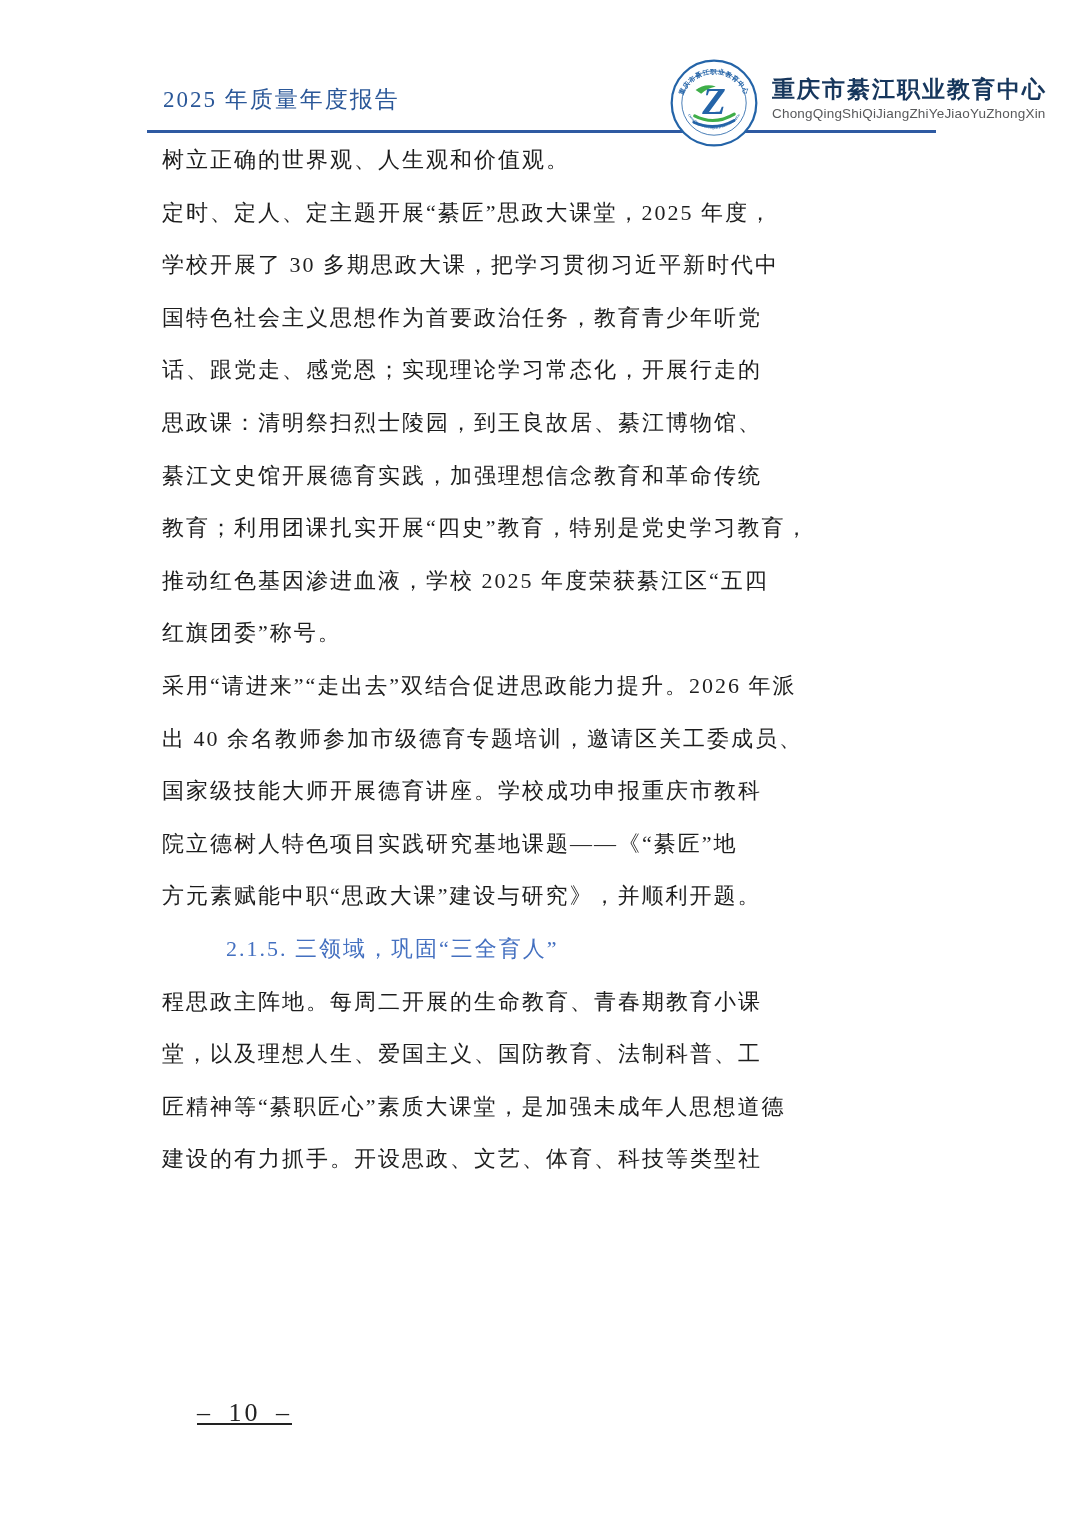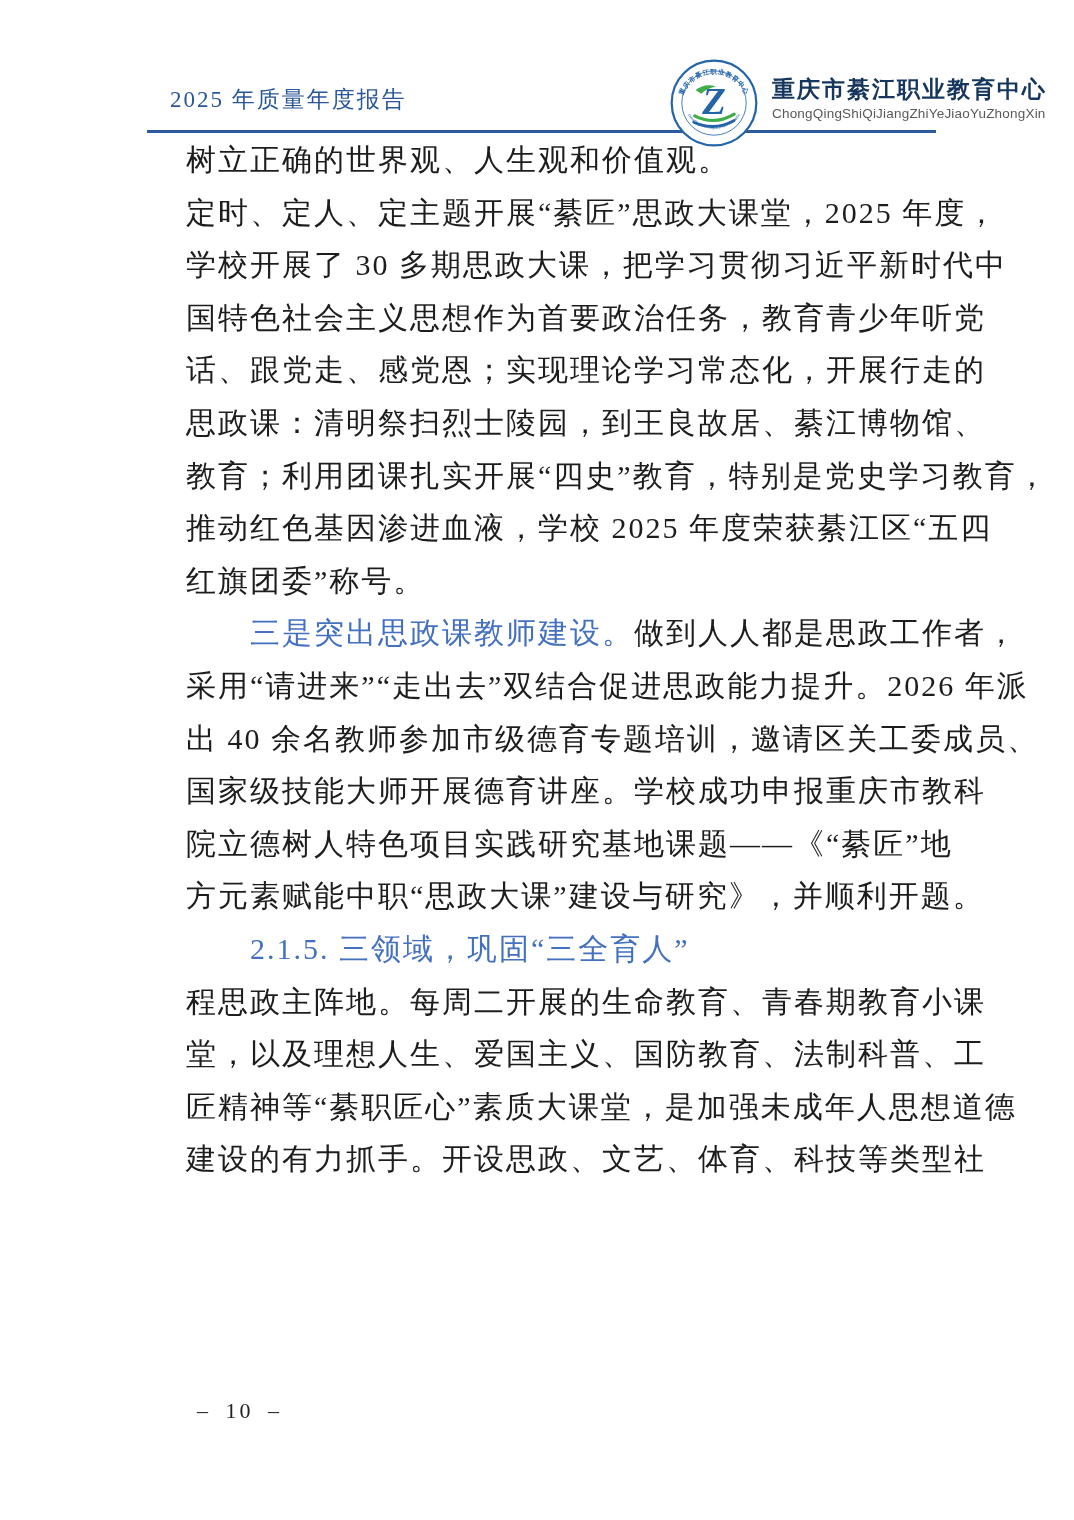--- a/index.html
+++ b/index.html
@@ -17,21 +17,21 @@
   body{
     width:1074px;height:1520px;position:relative;overflow:hidden;
     font-family:"Liberation Serif", serif;
   }
   .page{position:absolute;inset:0;background:#fff;}
 
   
   .header-title{
     position:absolute;left:163px;top:84px;
     font-size:23px;letter-spacing:2px;color:var(--header-blue);
-    font-family:"Liberation Serif", serif;white-space:nowrap;margin-left:7px;
+    font-family:"Liberation Serif", serif;white-space:nowrap;
   }
   .header-rule{
     position:absolute;left:147px;top:130px;width:789px;height:3px;
     background:var(--rule-blue);
   }
   .brand-logo{
     position:absolute;left:668px;top:57px;width:92px;height:92px;
   }
   .brand-name{
     position:absolute;left:772px;top:74px;
@@ -44,31 +44,31 @@
     font-size:13.5px;color:var(--pinyin-gray);white-space:nowrap;
     font-family:"Liberation Sans", sans-serif;letter-spacing:0.2px;
   }
 
   
   .doc-body{
     position:absolute;left:162px;top:134px;width:790px;
   }
   .line{
     height:52.6px;line-height:52.6px;
-    font-size:30px;letter-spacing:2px;
-    color:var(--body-black);white-space:nowrap;margin-left:24px;
+    font-size:22px;letter-spacing:2px;
+    color:var(--body-black);white-space:nowrap;
   }
   .line.indent{text-indent:64px;}
   .seg-blue{color:var(--heading-blue);}
 
   
   .page-footer{
     position:absolute;left:197px;top:1398px;
-    font-size:22px;letter-spacing:3px;word-spacing:6px;
-    color:#222;font-family:"Liberation Serif", serif;
+    font-size:26px;letter-spacing:3px;word-spacing:6px;
+    color:#222;font-family:"Liberation Serif", serif;text-decoration:underline;
   }
 
   
   .lg-ring{fill:#ffffff;stroke:var(--logo-blue);stroke-width:2.4;}
   .lg-inner{fill:none;stroke:var(--logo-blue);stroke-width:0.9;}
   .lg-arc-text{fill:var(--logo-blue);font-family:"Liberation Serif", serif;font-weight:700;}
   .lg-z{fill:var(--logo-blue);font-family:"Liberation Serif", serif;font-weight:700;font-style:italic;}
   .lg-wave-b{fill:none;stroke:var(--logo-blue);stroke-width:3;stroke-linecap:round;}
   .lg-wave-g{fill:none;stroke:var(--logo-green);stroke-width:3.4;stroke-linecap:round;}
 </style>
@@ -107,24 +107,24 @@
     <div class="brand-pinyin">ChongQingShiQiJiangZhiYeJiaoYuZhongXin</div>
   </header>
 
   <main class="doc-body" id="body-lines">
       <div class="line"><span class="seg">树立正确的世界观、人生观和价值观。</span></div>
       <div class="line"><span class="seg">定时、定人、定主题开展“綦匠”思政大课堂，2025 年度，</span></div>
       <div class="line"><span class="seg">学校开展了 30 多期思政大课，把学习贯彻习近平新时代中</span></div>
       <div class="line"><span class="seg">国特色社会主义思想作为首要政治任务，教育青少年听党</span></div>
       <div class="line"><span class="seg">话、跟党走、感党恩；实现理论学习常态化，开展行走的</span></div>
       <div class="line"><span class="seg">思政课：清明祭扫烈士陵园，到王良故居、綦江博物馆、</span></div>
+      <div class="line"><span class="seg">綦江文史馆开展德育实践，加强理想信念教育和革命传统</span></div>
       <div class="line"><span class="seg">教育；利用团课扎实开展“四史”教育，特别是党史学习教育，</span></div>
       <div class="line"><span class="seg">推动红色基因渗进血液，学校 2025 年度荣获綦江区“五四</span></div>
       <div class="line"><span class="seg">红旗团委”称号。</span></div>
-      <div class="line indent"><span class="seg seg-blue">三是突出思政课教师建设。</span><span class="seg">做到人人都是思政工作者，</span></div>
       <div class="line"><span class="seg">采用“请进来”“走出去”双结合促进思政能力提升。2026 年派</span></div>
       <div class="line"><span class="seg">出 40 余名教师参加市级德育专题培训，邀请区关工委成员、</span></div>
       <div class="line"><span class="seg">国家级技能大师开展德育讲座。学校成功申报重庆市教科</span></div>
       <div class="line"><span class="seg">院立德树人特色项目实践研究基地课题——《“綦匠”地</span></div>
       <div class="line"><span class="seg">方元素赋能中职“思政大课”建设与研究》，并顺利开题。</span></div>
       <div class="line indent"><span class="seg seg-blue">2.1.5. 三领域，巩固“三全育人”</span></div>
       <div class="line"><span class="seg">程思政主阵地。每周二开展的生命教育、青春期教育小课</span></div>
       <div class="line"><span class="seg">堂，以及理想人生、爱国主义、国防教育、法制科普、工</span></div>
       <div class="line"><span class="seg">匠精神等“綦职匠心”素质大课堂，是加强未成年人思想道德</span></div>
       <div class="line"><span class="seg">建设的有力抓手。开设思政、文艺、体育、科技等类型社</span></div>

